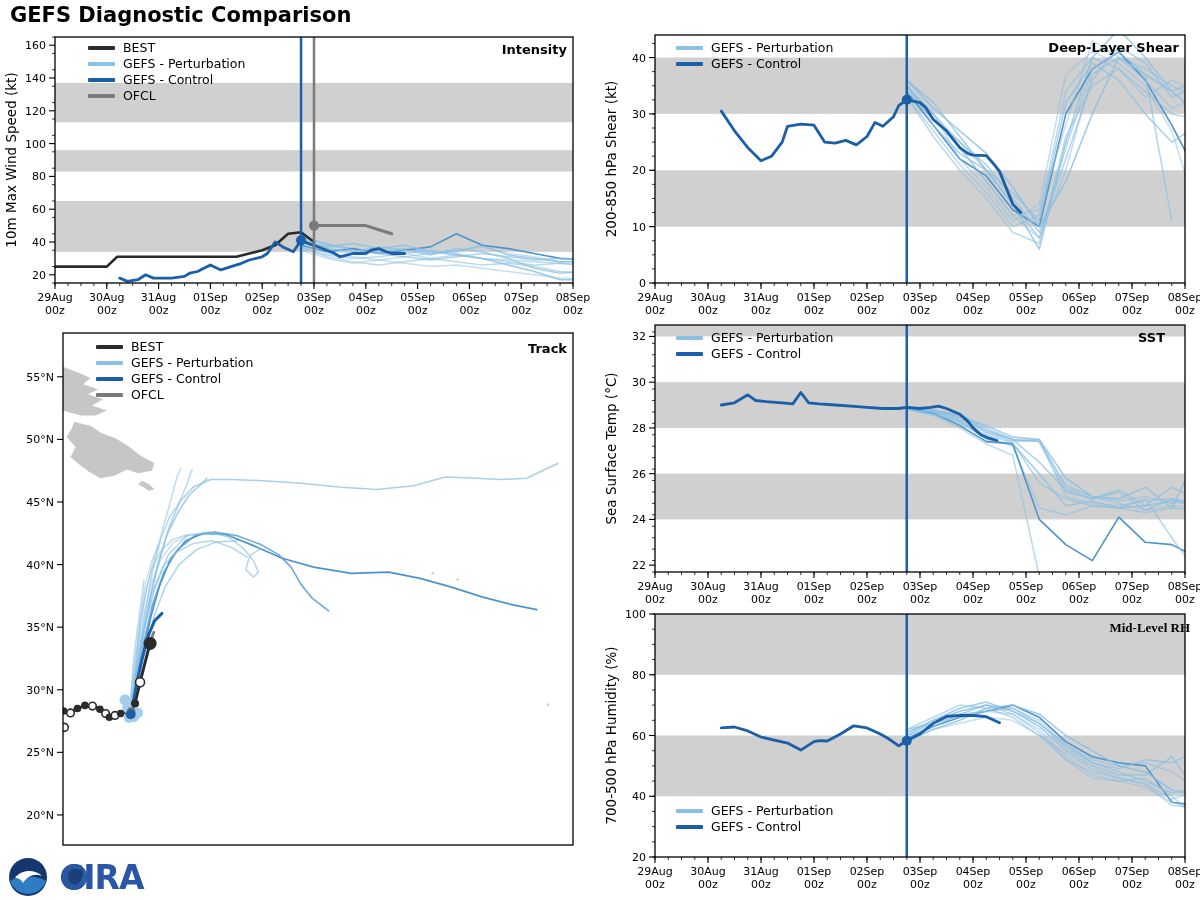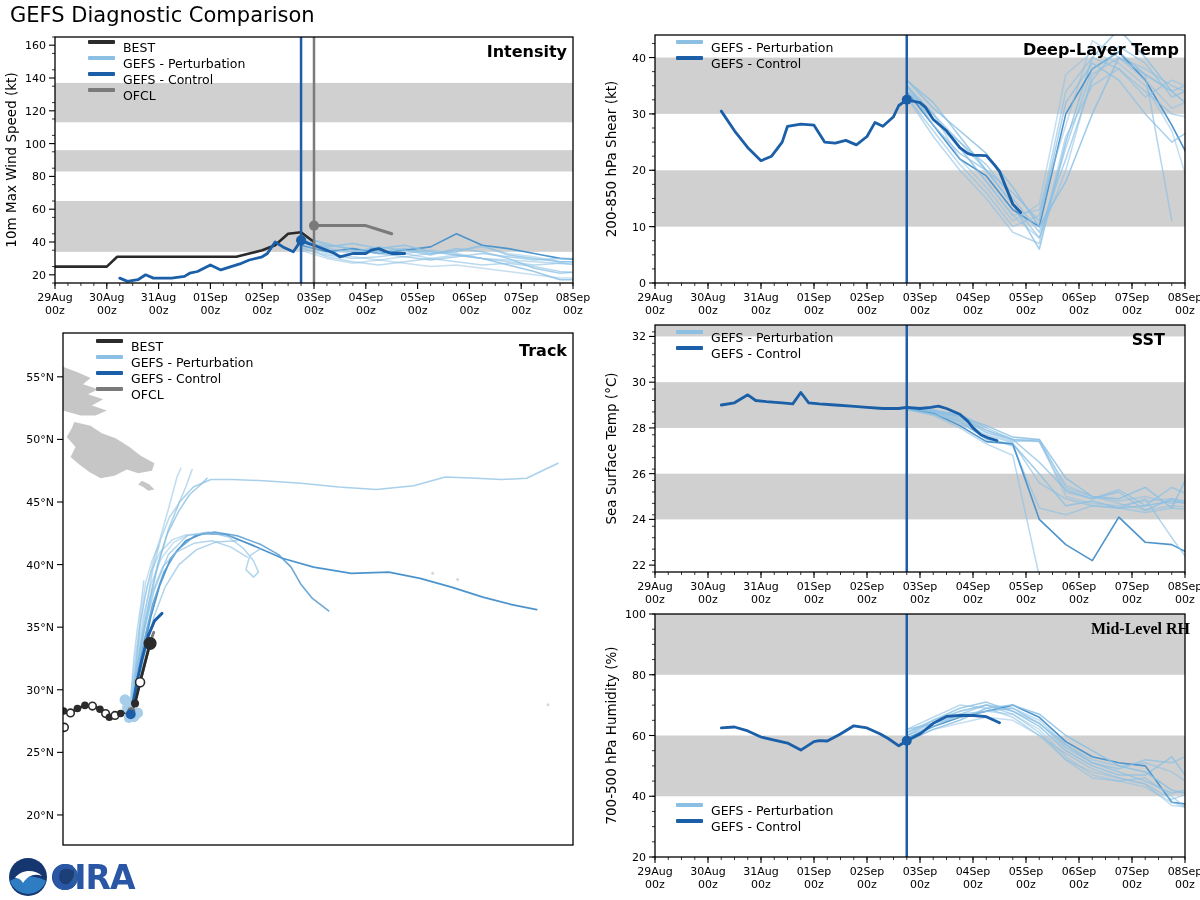--- a/index.html
+++ b/index.html
@@ -1,28 +1,28 @@
 <!DOCTYPE html>
 <html><head>
 <meta charset="utf-8">
 <style>
   html,body{margin:0;padding:0;background:#fff;}
   .page{position:relative;width:1200px;height:900px;background:#fff;overflow:hidden;
         font-family:"DejaVu Sans",sans-serif;color:#000;}
-  .hdr{position:absolute;font-weight:normal;font-size:21px;top:3px;}
+  .hdr{position:absolute;font-weight:bold;font-size:21px;top:3px;}
   .hdr.left{left:10px;}
   .hdr.right{right:16px;}
   svg.chart{position:absolute;}
   svg text{font-family:"DejaVu Sans",sans-serif;fill:#000;}
-  .corner{position:absolute;font-weight:bold;font-size:16px;text-align:right;}
+  .corner{position:absolute;font-weight:bold;font-size:13px;text-align:right;}
   .legend{position:absolute;font-size:12.5px;line-height:16px;}
-  .legend .row{display:flex;height:16px;}
+  .legend .row{display:flex;align-items:center;height:16px;}
   .legend .sw{display:inline-block;width:27px;height:4px;margin-right:8px;border-radius:1px;}
   .logos{position:absolute;left:8px;top:856px;height:42px;display:flex;align-items:center;}
-  .cira-wrap{position:relative;margin-left:3px;height:40px;display:flex;align-items:center;}
+  .cira-wrap{position:relative;margin-left:12px;height:40px;display:flex;align-items:center;}
   .cira-globe{position:absolute;left:1px;top:7px;width:26px;height:26px;border-radius:50%;
               background:#1d3f77;box-shadow:inset -4px -4px 0 #2c5f9e;}
   .cira-text{position:relative;font-weight:bold;font-size:33px;letter-spacing:-1px;color:#2a57a5;}
 </style>
 </head>
 <body>
 
 <div class="page">
 
   <div class="hdr left">GEFS Diagnostic Comparison</div>
@@ -620,21 +620,21 @@
       <text x="46" y="132.5" text-anchor="end" font-size="11">60</text>
       <line x1="49" x2="55" y1="67.75" y2="67.75" stroke="#000" stroke-width="1.1"></line>
       <text x="46" y="71.75" text-anchor="end" font-size="11">80</text>
       <line x1="49" x2="55" y1="7" y2="7" stroke="#000" stroke-width="1.1"></line>
       <text x="46" y="11" text-anchor="end" font-size="11">100</text>
       <text transform="translate(16,128.5) rotate(-90)" text-anchor="middle" font-size="13.5">700-500 hPa Humidity (%)</text>
     </svg>
 
   <div class="corner" style="right:633px;top:42px;">Intensity</div>
   <div class="corner" style="right:633px;top:341px;margin-left:12px;">Track</div>
-  <div class="corner" style="right:21px;top:40px;">Deep-Layer Temp</div>
+  <div class="corner" style="right:21px;top:40px;">Deep-Layer Shear</div>
   <div class="corner" style="right:35px;top:330px;">SST</div>
   <div class="corner" style="right:10px;top:620px;font-family:Liberation Serif, serif;">Mid-Level RH</div>
 
   <div class="legend" style="left:88px;top:40px;">
       <div class="row">
         <span class="sw" style="background: rgb(43, 43, 43);"></span>
         <span>BEST</span>
       </div>
       <div class="row">
         <span class="sw" style="background: rgb(139, 192, 228);"></span>

